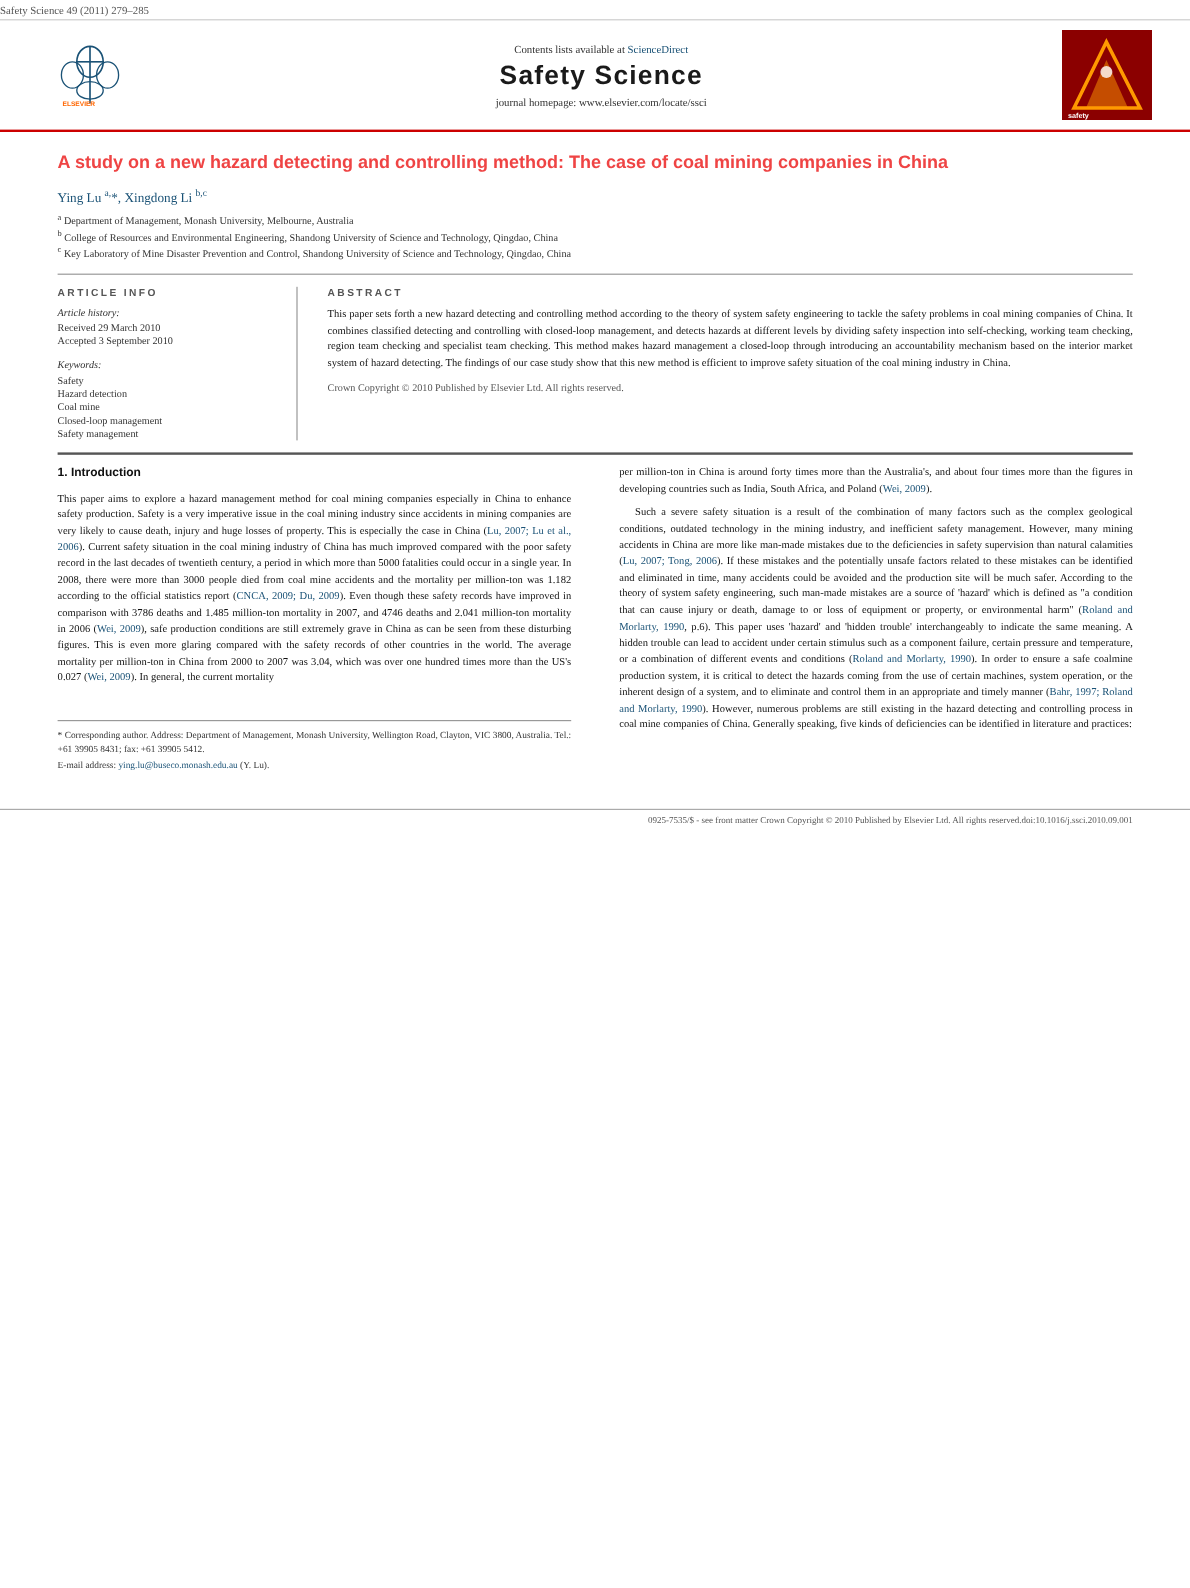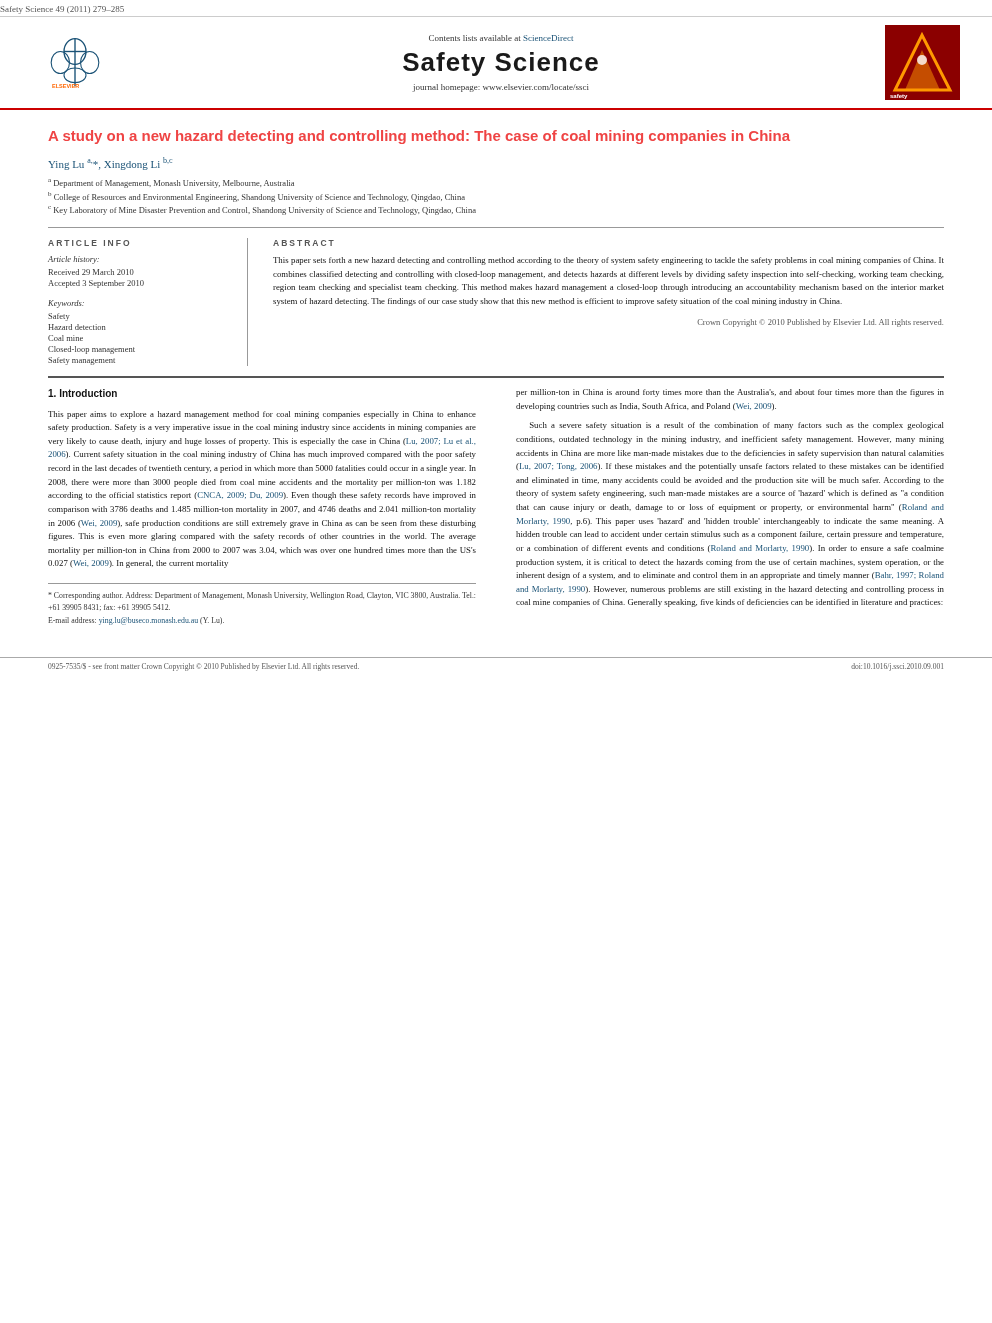--- a/index.html
+++ b/index.html
@@ -48,21 +48,21 @@
     .journal-header-center {
       flex: 1;
       text-align: center;
     }
     .contents-line {
       font-size: 9px;
       color: #333;
       margin-bottom: 4px;
     }
     .journal-title-main {
-      font-size: 26px;
+      font-size: 22px;
       font-weight: bold;
       color: #1a1a1a;
       letter-spacing: 1px;
       font-family: Arial, sans-serif;
     }
     .journal-homepage {
       font-size: 9px;
       color: #333;
       margin-top: 4px;
     }
@@ -173,21 +173,20 @@
     .abstract-text {
       font-size: 8.8px;
       color: #111;
       line-height: 1.55;
       text-align: justify;
     }
 
     .copyright-line {
       font-size: 8.5px;
       color: #555;
-      text-align: right;
       margin-top: 8px;
     }
 
     
     .body-divider {
       border: none;
       border-top: 2px solid #555;
       margin: 8px 0;
     }
 
@@ -220,39 +219,39 @@
     }
 
     .ref-link {
       color: #1a5276;
       text-decoration: none;
     }
 
     
     .footnotes-area {
       border-top: 1px solid #999;
-      margin-top: 12px;
+      margin-top: 28px;
       padding-top: 6px;
       font-size: 7.8px;
       color: #333;
       line-height: 1.5;
     }
     .footnote-item {
       margin-bottom: 2px;
     }
 
     
     .bottom-bar {
       border-top: 1px solid #aaa;
       margin-top: 12px;
       padding: 4px 48px;
       font-size: 7.5px;
       color: #555;
       display: flex;
-      justify-content: space-between;
+      justify-content: flex-end;
     }
   </style>
 </head>
 <body>
 
 <div class="top-bar">
   <span>Safety Science 49 (2011) 279–285</span>
 </div>
 
 <div class="journal-header">

